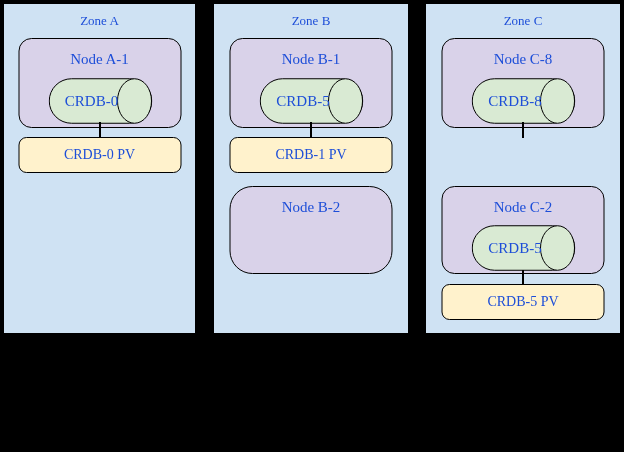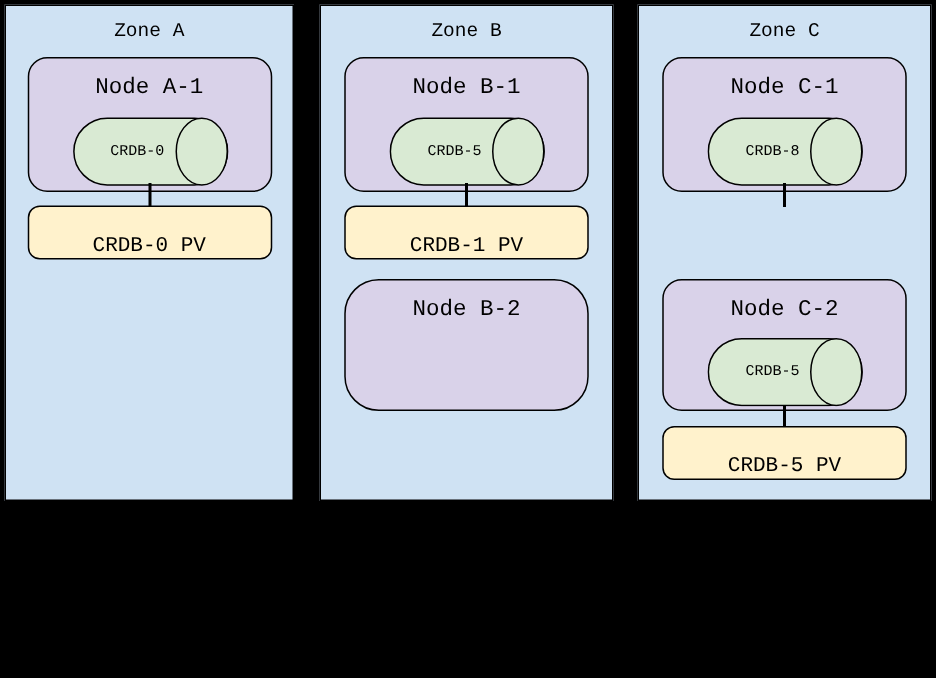--- a/index.html
+++ b/index.html
@@ -5,22 +5,22 @@
   html, body {
     margin: 0;
     padding: 0;
     background: #000000;
   }
   #canvas {
     position: relative;
     width: 624px;
     height: 423px;
     background: var(--canvas-bg, #000000);
-    font-family: Liberation Mono, monospace;
-    color: #000000;
+    font-family: Liberation Serif, serif;
+    color: #1d4ed8;
     overflow: hidden;
   }
   .zone {
     position: absolute;
     top: 3px;
     height: 331px;
     background: var(--zone-fill, #cfe2f3);
     border: 1px solid var(--border, #000000);
     box-sizing: border-box;
   }
@@ -67,41 +67,41 @@
   }
   .db-label {
     position: absolute;
     left: 0;
     top: 0;
     width: 87px;
     height: 100%;
     display: flex;
     align-items: center;
     justify-content: center;
-    font-size: 10px;
+    font-size: 15px;
   }
   .connector {
     position: absolute;
     left: 50%;
     margin-left: -1px;
     width: 2px;
     background: var(--border, #000000);
   }
   .pv {
     position: absolute;
     left: 50%;
     transform: translateX(-50%);
     width: 163px;
     height: 36px;
     background: var(--pv-fill, #fff2cc);
     border: 1px solid var(--border, #000000);
     border-radius: 8px;
     box-sizing: border-box;
     display: flex;
-    align-items: flex-end;
+    align-items: center;
     justify-content: center;
     font-size: 14px;
   }
 </style>
 </head>
 <body>
 
 <div id="canvas">
 
   <div class="zone" style="left:3px; width:193px;">
@@ -147,21 +147,21 @@
 
     <div class="node" style="top:182px; height:88px;border-radius:23px;">
       <div class="node-label">Node B-2</div>
     </div>
   </div>
 
   <div class="zone" style="left:425px; width:196px;">
     <div class="zone-label">Zone C</div>
 
     <div class="node" style="top:34px; height:90px;">
-      <div class="node-label">Node C-1</div>
+      <div class="node-label">Node C-8</div>
       <div class="db">
         <svg viewBox="0 0 104 46">
           <rect class="db-body" x="0.75" y="0.75" width="102.5" height="44.5" rx="22.25"></rect>
           <ellipse class="db-cap" cx="86" cy="23" rx="17" ry="22.25"></ellipse>
         </svg>
         <div class="db-label">CRDB-8</div>
       </div>
     </div>
 
     <div class="connector" style="top:118px; height:16px;"></div>

